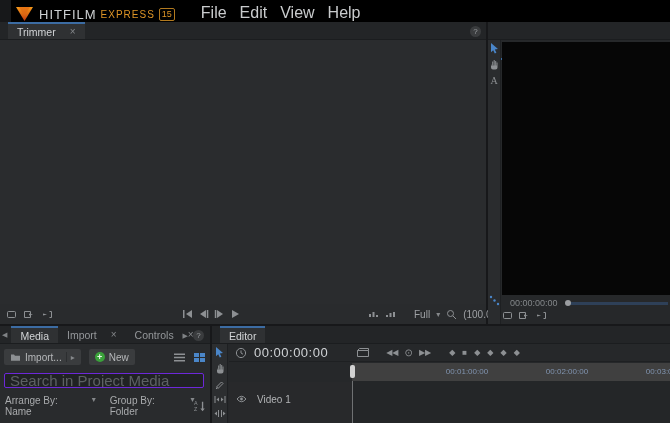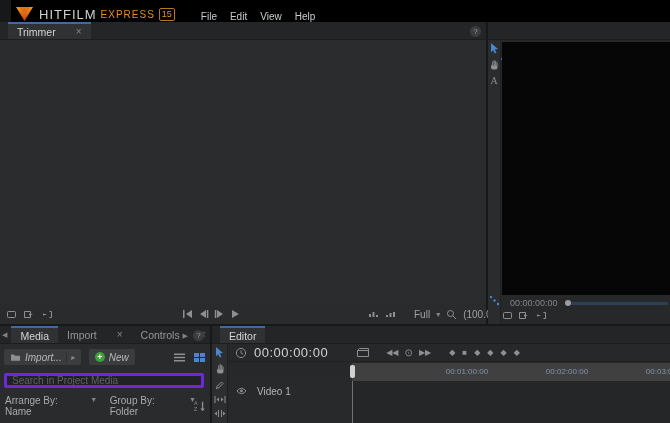--- a/index.html
+++ b/index.html
@@ -10,27 +10,27 @@
   #stage { position:relative; width:670px; height:423px; background:#17181a; }
 
   
   #topbar { left:11px; top:0; width:670px; height:22px; background:#000000; display:flex; align-items:flex-end; }
   .brand-wrap { display:flex; align-items:center; margin-left:5px; }
   .brand-name { font-size:13px; letter-spacing:1px; color:#cdd0d2; font-weight:400; margin-left:6px; }
   .brand-edition { font-size:10px; letter-spacing:1px; color:#dd9426; font-weight:300; margin-left:4px; }
   .brand-version { font-size:9px; color:#dd9426; border:1px solid #b27a1f; border-radius:2px;
                    padding:0 2px; margin-left:4px; line-height:11px; }
   .menubar { display:flex; gap:13px; margin-left:26px; }
-  .menu-item { font-size:10px; color:#c9cbcd; cursor:default; }
+  .menu-item { font-size:16px; color:#c9cbcd; cursor:default; }
 
   
   .panel { background:#292b2d; }
   .tabbar { position:absolute; left:0; top:0; right:0; height:18px; background:#232527;
             border-bottom:1px solid #1b1d1f; display:flex; align-items:stretch; }
-  .tab { display:flex; align-items:center; gap:20px; padding:0 9px; font-size:10.5px; color:#94979a;justify-content:space-between; }
+  .tab { display:flex; align-items:center; gap:14px; padding:0 9px; font-size:10.5px; color:#94979a;justify-content:space-between; }
   .tab.active { background:#2f3133; border-top:2px solid #3c6ca3; color:#d2d4d6; }
   .tab .x { font-size:10px; color:#85888b; }
   .help-badge { width:11px; height:11px; border-radius:50%; background:#3a3c3e; color:#9b9ea1;
                 font-size:8px; line-height:11px; text-align:center; }
   .scroll-arrow { font-size:7px; color:#7f8285; align-self:center; }
 
   
   svg { display:block; }
   .ic  { stroke:#8d9093; fill:none; stroke-width:1; }
   .icf { fill:#8d9093; stroke:none; }
@@ -54,39 +54,39 @@
   #viewer-bottomicons { position:absolute; left:14px; bottom:2px; height:13px; display:flex; gap:5px; align-items:center; }
 
   
   #media { left:0; top:326px; width:210px; height:97px; }
   .btn { height:16px; background:#3a3c3e; border-radius:2px; display:inline-flex; align-items:center;
          gap:4px; padding:0 6px; font-size:10px; color:#b6b8ba; }
   .btn .sep { width:1px; height:10px; background:#2c2e30; }
   .plus-circle { width:10px; height:10px; border-radius:50%; background:#3aa23a; color:#eaf4ea;
                  font-size:9px; line-height:10px; text-align:center; font-weight:bold; }
   #media-search { position:absolute; left:4px; top:47px; width:200px; height:15px; background:#202224;
-                  border:3px solid #6d28d9; border-radius:2px; color:#b6b8ba; font-size:10px; padding:0 5px;
+                  border:1px solid #6d28d9; border-radius:2px; color:#b6b8ba; font-size:15px; padding:0 5px;
                   font-family:"Liberation Sans", sans-serif; }
   #media-search::placeholder { color:#5d6164; }
   .dd-label { font-size:10px; color:#a9abad; display:inline-flex; align-items:flex-start; gap:8px; }
   .dd-caret { font-size:8px; color:#85888b; }
 
   
   #editor { left:212px; top:326px; width:470px; height:97px; background:#26282a; }
   #editor-tools { position:absolute; left:0; top:18px; width:16px; bottom:0; background:#2c2e30;
                   border-right:1px solid #1e2022; }
   .toolstack { display:flex; flex-direction:column; align-items:center; gap:5px; padding-top:3px; }
   #editor-header { position:absolute; left:17px; top:18px; right:0; height:18px; background:#26282a;
                    border-bottom:1px solid #1e2022; display:flex; align-items:center; }
   .ed-timecode { font-size:13px; color:#d0d3d6; letter-spacing:0.5px; margin-left:7px; }
   .tb-glyph { font-size:8px; color:#8d9093; }
   #tracks-header { position:absolute; left:17px; top:37px; width:123px; height:18px; background:#2e3032;
                    border-bottom:1px solid #202224; display:flex; align-items:center; }
   #tracks-body { position:absolute; left:17px; top:56px; width:123px; bottom:0; background:#28292b; }
-  .track-row { display:flex; align-items:center; height:18px; }
+  .track-row { display:flex; align-items:center; height:18px; margin-top:8px; }
   #ruler { position:absolute; left:140px; top:37px; right:0; height:18px; background:#404040; overflow:hidden; }
   .ruler-mark { position:absolute; top:4px; transform:translateX(-50%); font-size:8px; color:#8094b0; white-space:nowrap; }
   #timeline-body { position:absolute; left:140px; top:55px; right:0; bottom:0; background:#242628; }
   #playhead-marker { position:absolute; left:138px; top:39px; width:5px; height:13px; border-radius:2px; background:#d2d2d2; }
   #playhead-line { position:absolute; left:140px; top:55px; width:1px; bottom:0; background:#6f7173; }
 </style>
 </head>
 <body>
 
 <div id="stage">
@@ -232,21 +232,21 @@
         <span class="x">×</span>
       </div>
       <div class="tab">
         <span>Controls</span>
         <span class="x">×</span>
       </div>
       <span class="scroll-arrow" style="position:absolute; right:22px; top:6px;">▶</span>
       <div class="help-badge" style="position:absolute; right:6px; top:4px;">?</div>
     </div>
 
-    <div class="abs" style="left:4px; top:23px; right:4px; height:16px; display:flex; align-items:center;font-style:italic;">
+    <div class="abs" style="left:4px; top:23px; right:4px; height:16px; display:flex; align-items:center;">
       <div class="btn">
         <svg width="11" height="9" viewBox="0 0 11 9">
           <path class="icf" d="M1 1.5 h3 l1 1.2 h5 v5 h-9 z"></path>
           </svg>
         <span>Import...</span>
         <span class="sep"></span>
         <span class="dd-caret">▸</span>
       </div>
       <div class="btn" style="margin-left:8px;">
         <span class="plus-circle">+</span>

